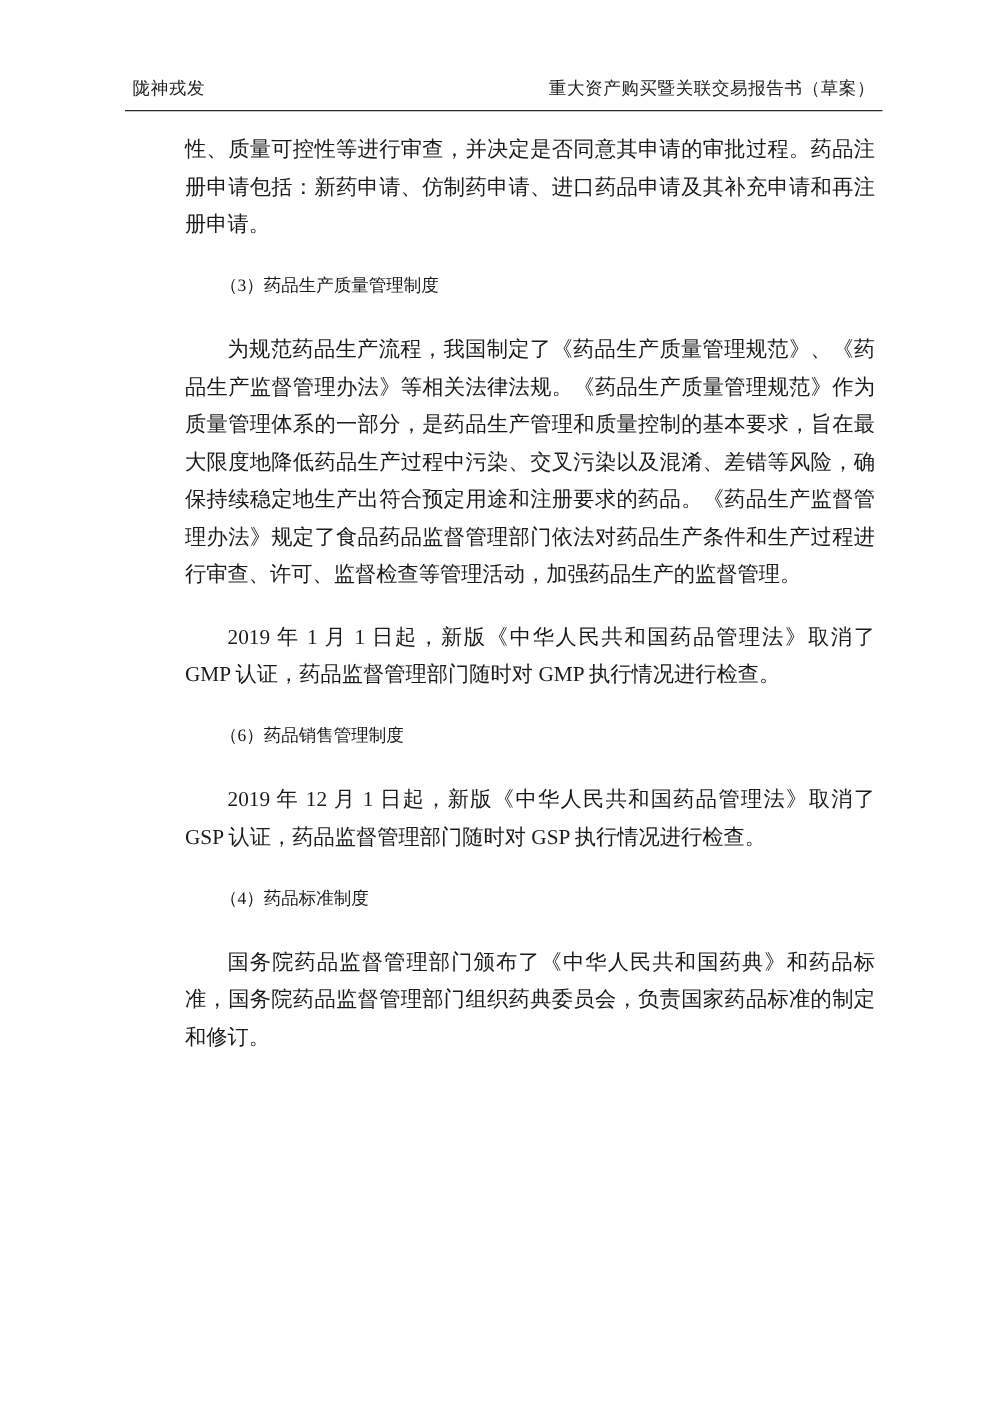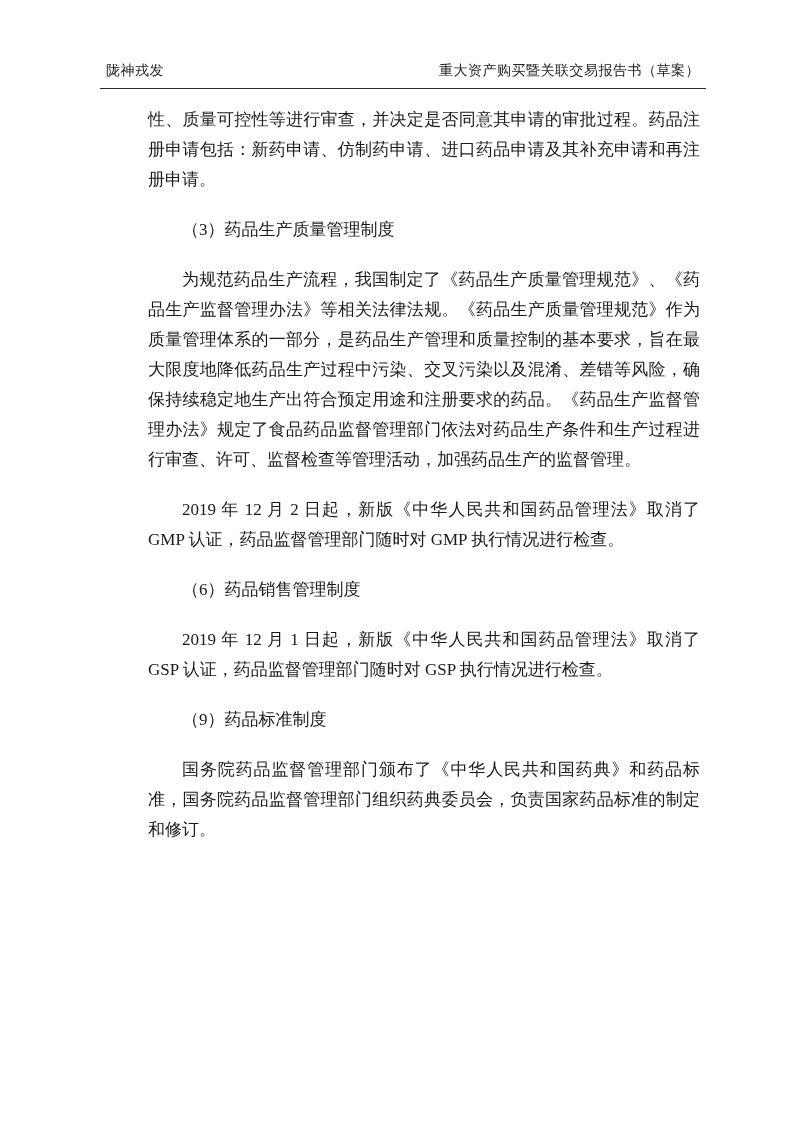--- a/index.html
+++ b/index.html
@@ -39,21 +39,21 @@
     text-align: justify;
     color: #1a1a1a;
     margin-left: 42px;
   }
   .content .block { margin-bottom: 14px; }
   .content .para { text-indent: 2em; font-family: Liberation Serif, serif; }
   .content .para-cont { text-indent: 0; }
   .content .heading {
     text-indent: 2em;
     font-weight: normal;
-    font-size: 17px;
+    font-size: 14px;
   }
   .footer {
     position: absolute;
     left: 0;
     right: 0;
     top: 1039px;
     text-align: center;
     font-size: 14px;
     color: #222222;
   }
@@ -69,26 +69,26 @@
   </div>
 
   <div class="content">
     <p class="block para-cont">性、质量可控性等进行审查，并决定是否同意其申请的审批过程。药品注册申请包括：新药申请、仿制药申请、进口药品申请及其补充申请和再注册申请。</p>
 
     <p class="block heading">（3）药品生产质量管理制度</p>
 
     <p class="block para">为规范药品生产流程，我国制定了《药品生产质量管理规范》、《药品生产监督管理办法》等相关法律法规。《药品生产质量管理规范》作为质量管理体系的一部分，是药品生产管理和质量控制的基本要求，旨在最大限度地降低药品生产过程中污染、交叉污染以及混淆、差错等风险，确保持续稳定地生产出符合预定用途和注册要求的药品。《药品生产监督管理办法》规定了食品药品监督管理部门依法对药品生产条件和生产过程进行审查、许可、监督检查等管理活动，加强药品生产的监督管理。</p>
 
 
-    <p class="block para">2019 年 12 月 2 日起，新版《中华人民共和国药品管理法》取消了 GMP 认证，药品监督管理部门随时对 GMP 执行情况进行检查。</p>
+    <p class="block para">2019 年 1 月 1 日起，新版《中华人民共和国药品管理法》取消了 GMP 认证，药品监督管理部门随时对 GMP 执行情况进行检查。</p>
 
     <p class="block heading">（6）药品销售管理制度</p>
 
 
     <p class="block para">2019 年 12 月 1 日起，新版《中华人民共和国药品管理法》取消了 GSP 认证，药品监督管理部门随时对 GSP 执行情况进行检查。</p>
 
-    <p class="block heading">（9）药品标准制度</p>
+    <p class="block heading">（4）药品标准制度</p>
 
     <p class="block para">国务院药品监督管理部门颁布了《中华人民共和国药典》和药品标准，国务院药品监督管理部门组织药典委员会，负责国家药品标准的制定和修订。</p>
   </div>
 
 
 </div>
 
 </body></html>

